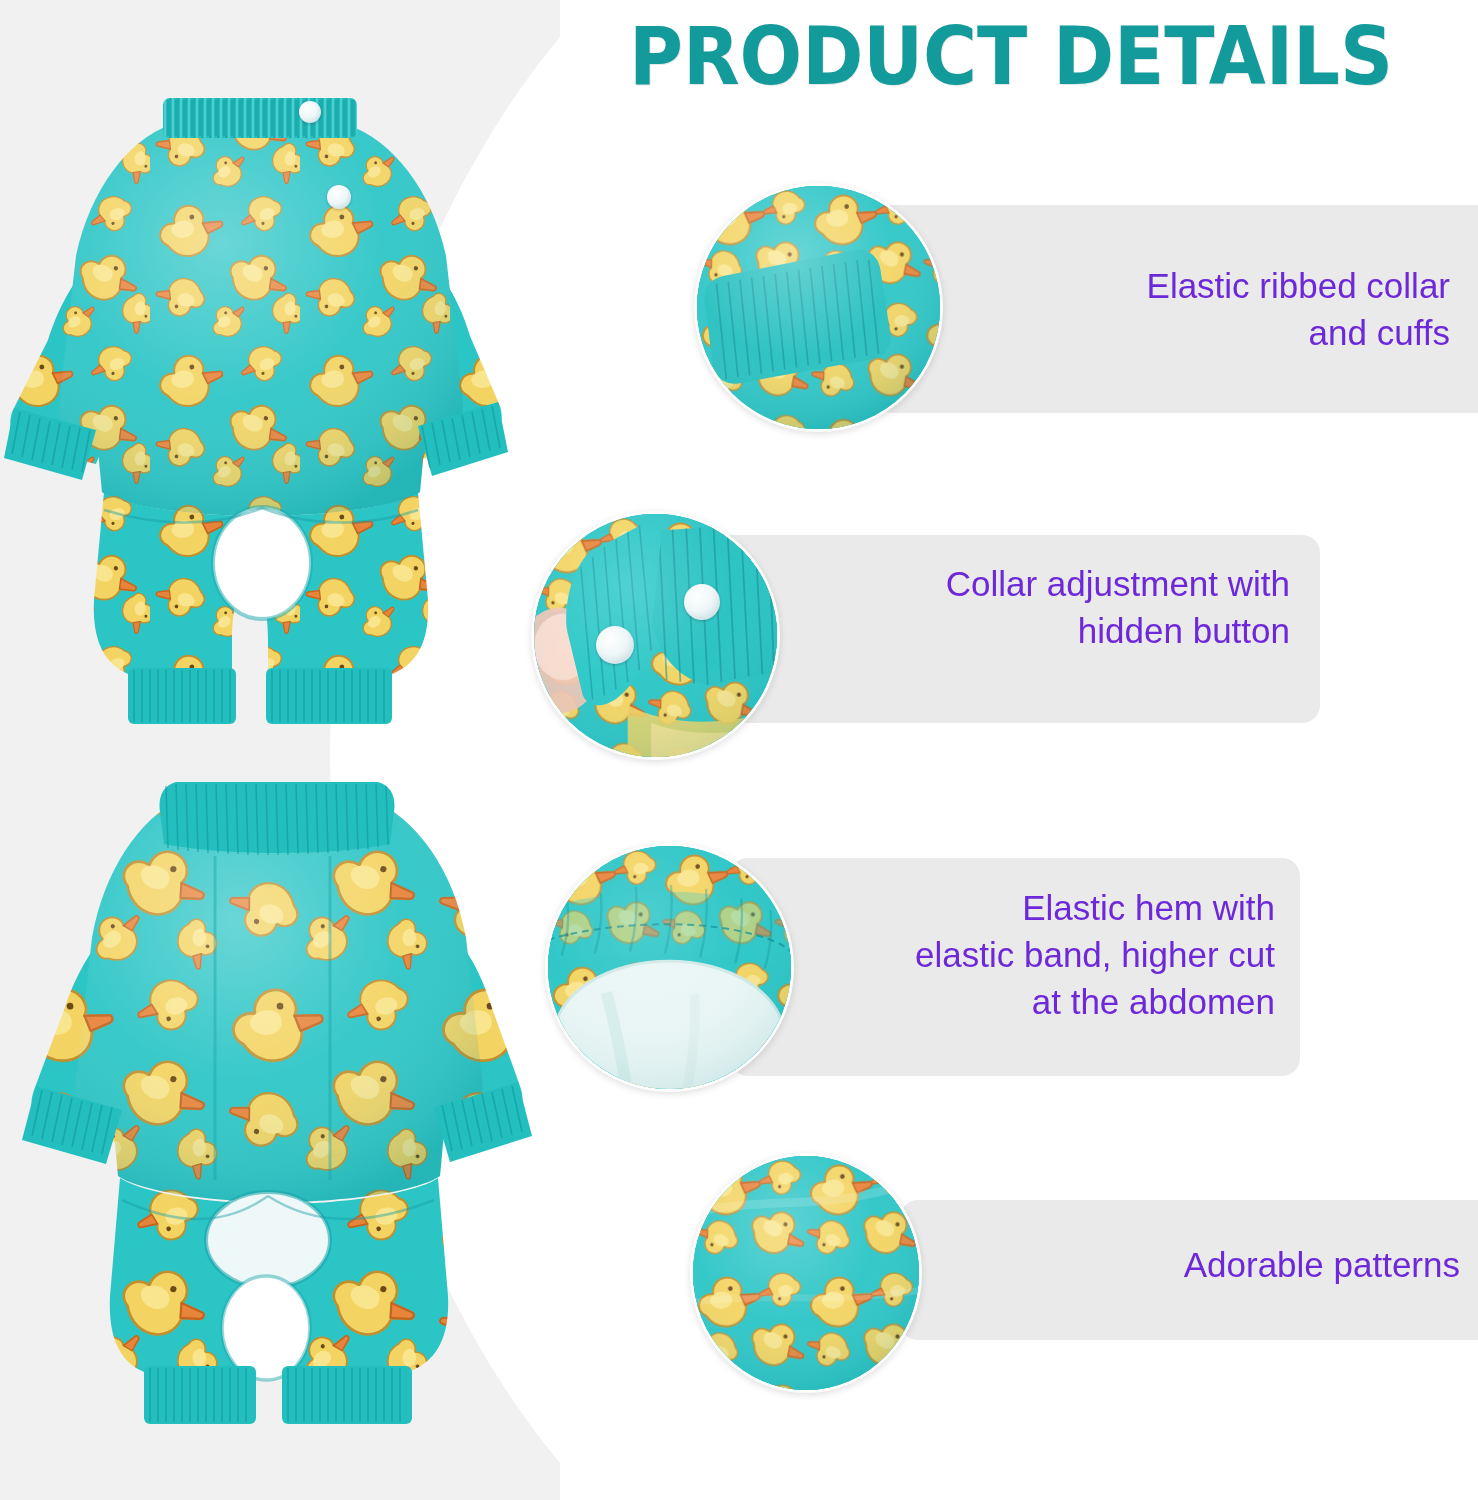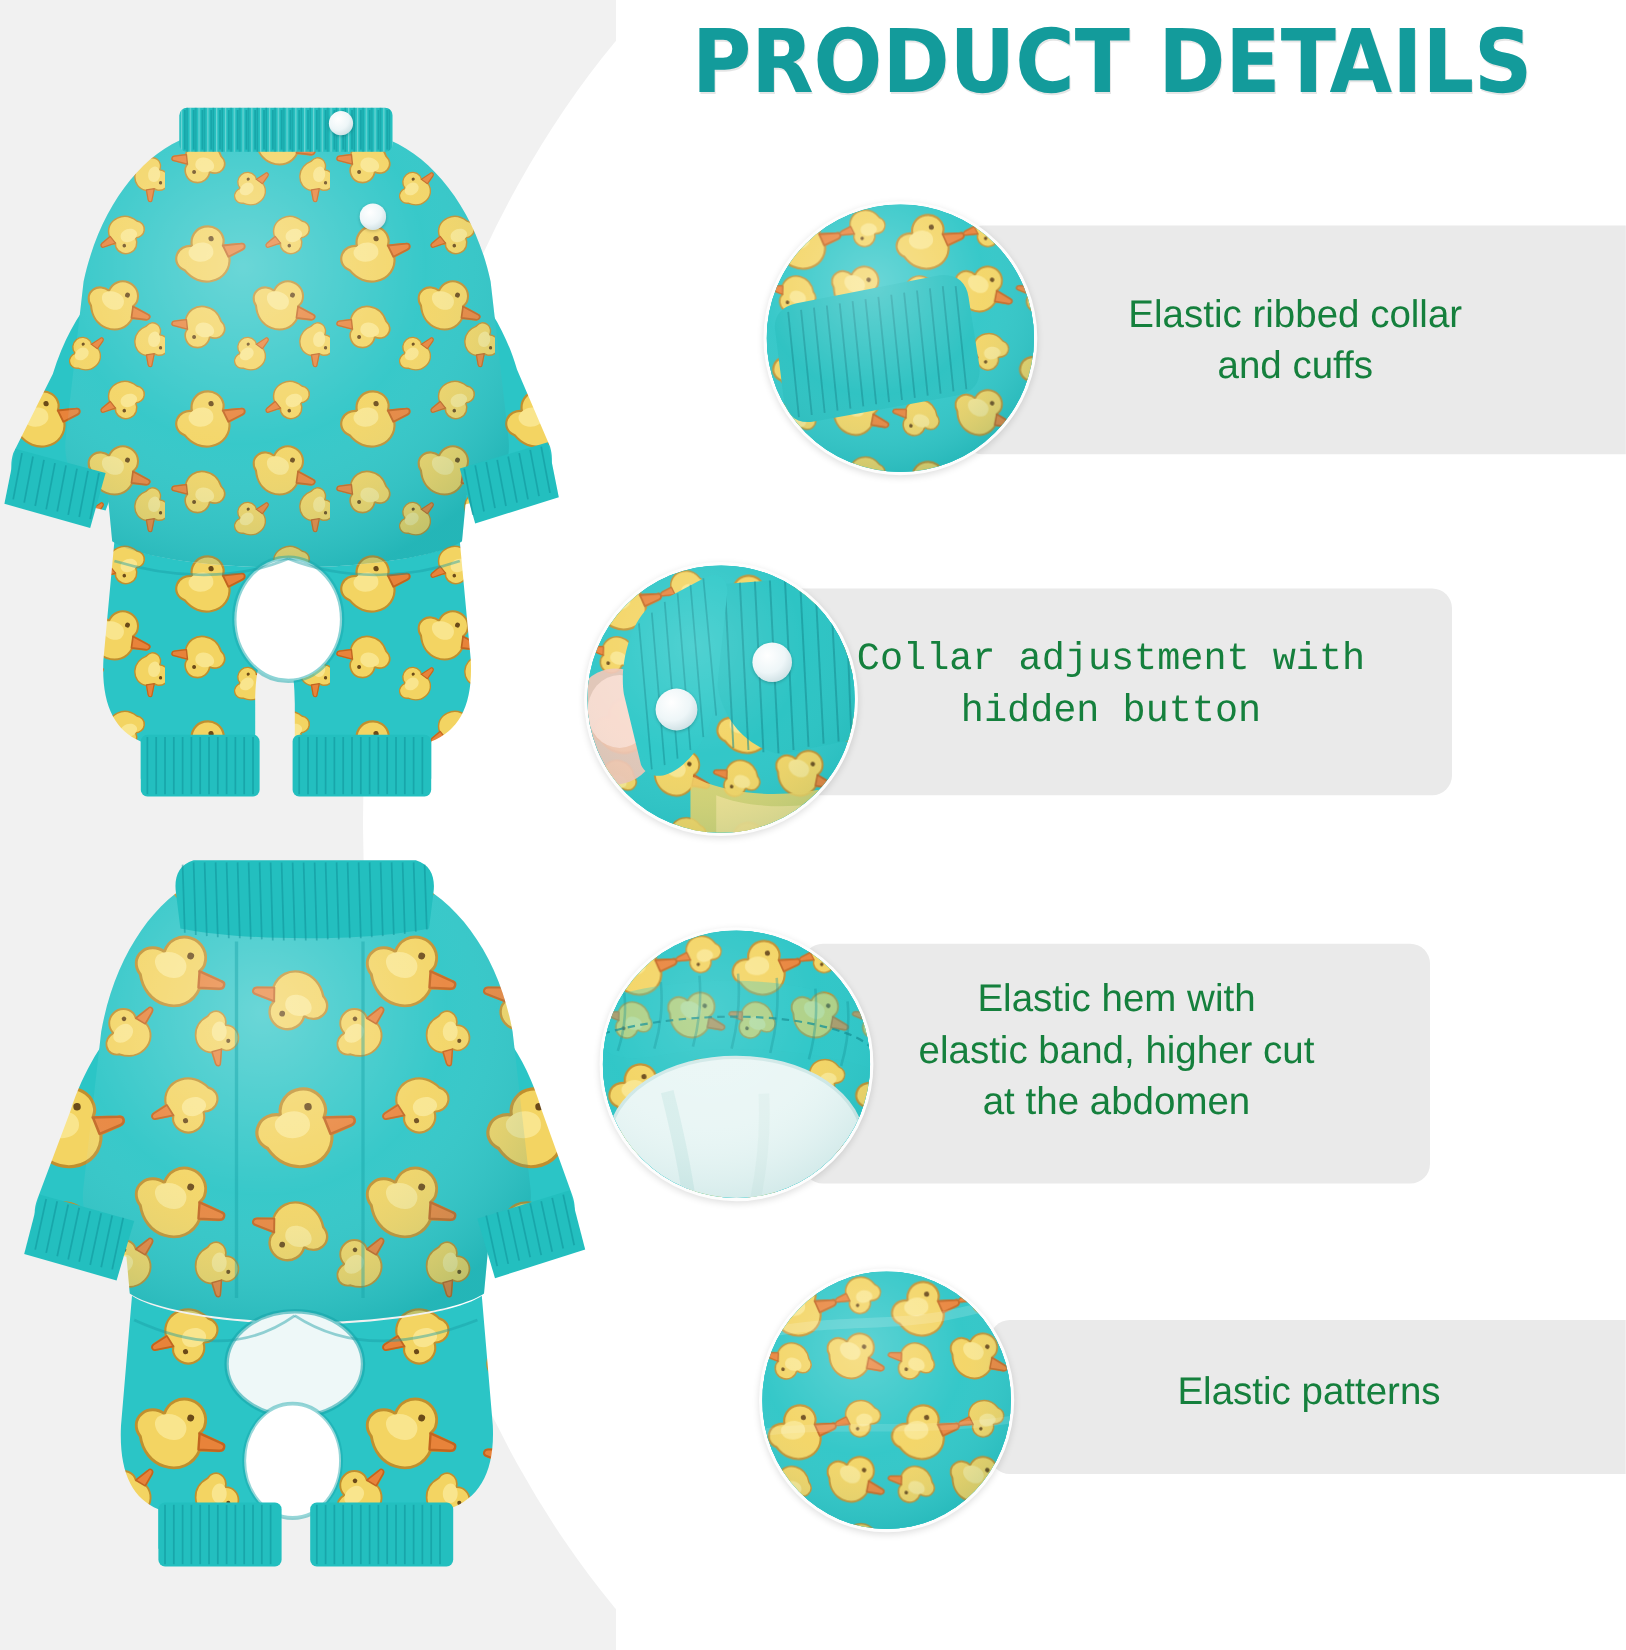--- a/index.html
+++ b/index.html
@@ -49,24 +49,24 @@
   
   .feature{position:absolute;}
   .panel{
     position:absolute;
     background:#eaeaea;
     border-radius:18px;
   }
   .panel.flush-right{border-top-right-radius:0;border-bottom-right-radius:0;}
   .panel-text{
     position:absolute;
-    color:#15803d;
+    color:#6d28d9;
     font-size:35px;
     line-height:47px;
-    text-align:center;
+    text-align:right;
     font-family:"Liberation Sans", sans-serif;
     white-space:pre-line;
   }
 
   .circle{
     position:absolute;
     border-radius:50%;
     overflow:hidden;
     background:#2cc6c6;
     box-shadow:0 2px 7px rgba(0,0,0,0.13);
@@ -450,21 +450,21 @@
               <line x1="176" y1="76" x2="186" y2="172"></line>
           </g>
           <rect width="249" height="249" fill="url(#velvetSheen)"></rect>
         </svg>
       </div>
     </div>
   </div>
 
   <div class="feature">
     <div class="panel" style="left:700px;top:535px;width:620px;height:188px;"></div>
-    <div class="panel-text" style="left:730px;top:576px;width:560px;font-family:Liberation Mono, monospace;">Collar adjustment with
+    <div class="panel-text" style="left:730px;top:560px;width:560px;">Collar adjustment with
 hidden button</div>
     <div class="circle" style="left:531px;top:511px;width:249px;height:249px;">
       <div class="fabric" style="background:#2bc5c6;">
         <svg viewBox="0 0 249 249" preserveAspectRatio="none">
           <rect width="249" height="249" fill="url(#duckPatZoom)"></rect>
 
           <ellipse cx="26" cy="150" rx="44" ry="54" fill="#f0c4b4" opacity="0.92"></ellipse>
           <ellipse cx="30" cy="136" rx="30" ry="34" fill="#f8ddd2" opacity="0.9"></ellipse>
 
           <path d="M118,18 L249,8 L249,162 L180,176 C150,170 128,146 122,116
@@ -533,21 +533,21 @@
           <path d="M60,150 C70,190 78,226 82,262" fill="none" stroke="#d5ecea" stroke-width="12" opacity="0.85"></path>
           <path d="M150,152 C152,192 148,226 140,260" fill="none" stroke="#dff0ee" stroke-width="10" opacity="0.8"></path>
           <rect width="249" height="249" fill="url(#velvetSheen)" opacity="0.5"></rect>
         </svg>
       </div>
     </div>
   </div>
 
   <div class="feature">
     <div class="panel flush-right" style="left:900px;top:1200px;width:578px;height:140px;"></div>
-    <div class="panel-text" style="left:920px;top:1241px;width:540px;">Elastic patterns</div>
+    <div class="panel-text" style="left:920px;top:1241px;width:540px;">Adorable patterns</div>
     <div class="circle" style="left:690px;top:1153px;width:232px;height:240px;">
       <div class="fabric">
         <svg viewBox="0 0 232 240" preserveAspectRatio="none">
           <rect width="232" height="240" fill="url(#duckPatZoom)"></rect>
           <rect width="232" height="240" fill="url(#velvetSheen)" opacity="0.8"></rect>
           <path d="M0,58 C60,44 120,52 176,40 C200,35 220,30 232,24" fill="none" stroke="#ffffff" stroke-width="9" opacity="0.16"></path>
           <path d="M0,150 C70,140 140,152 232,138" fill="none" stroke="#ffffff" stroke-width="7" opacity="0.12"></path>
         </svg>
       </div>
     </div>

